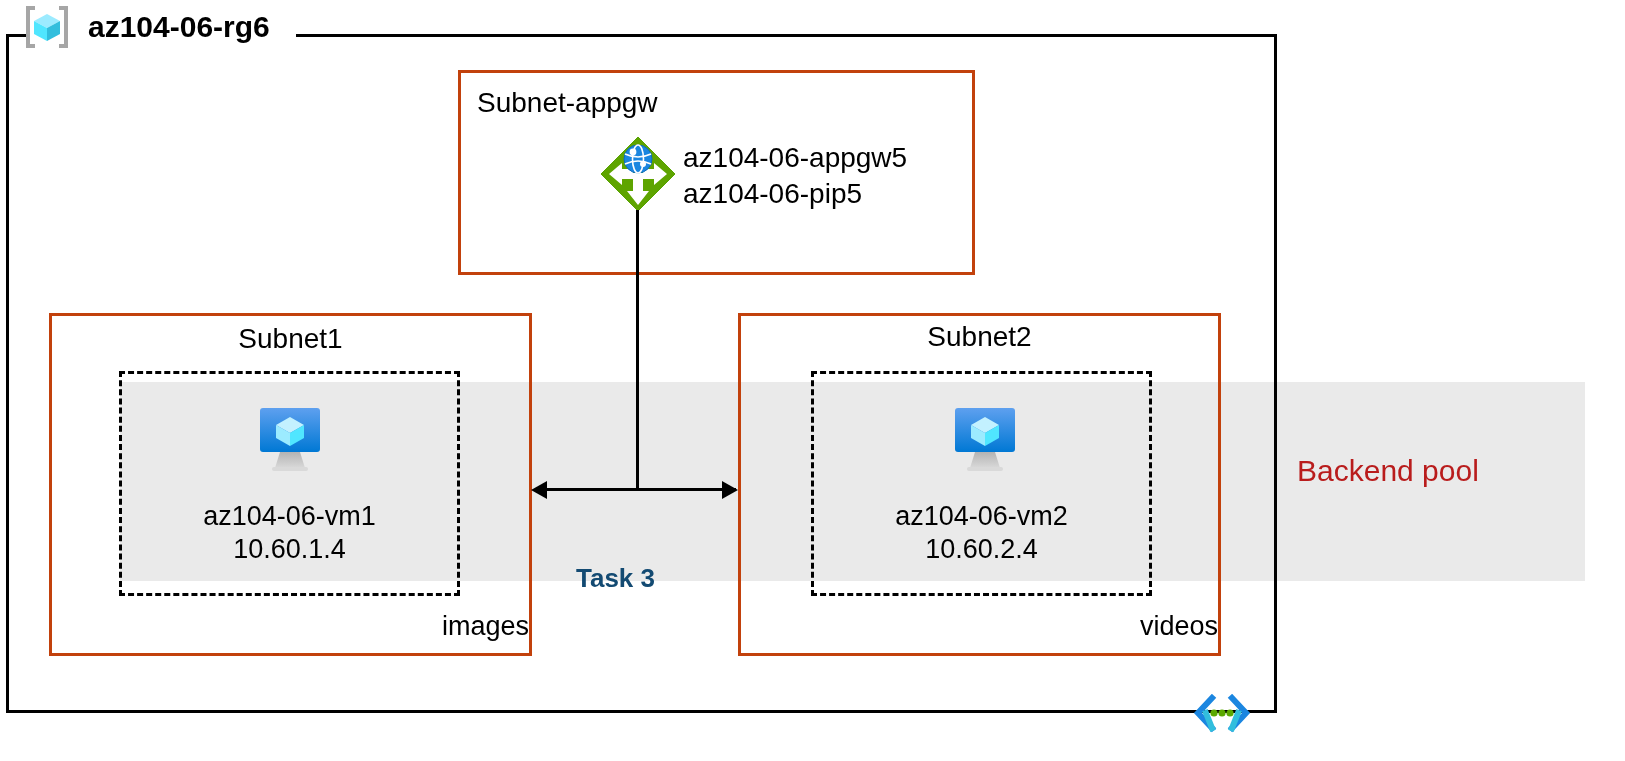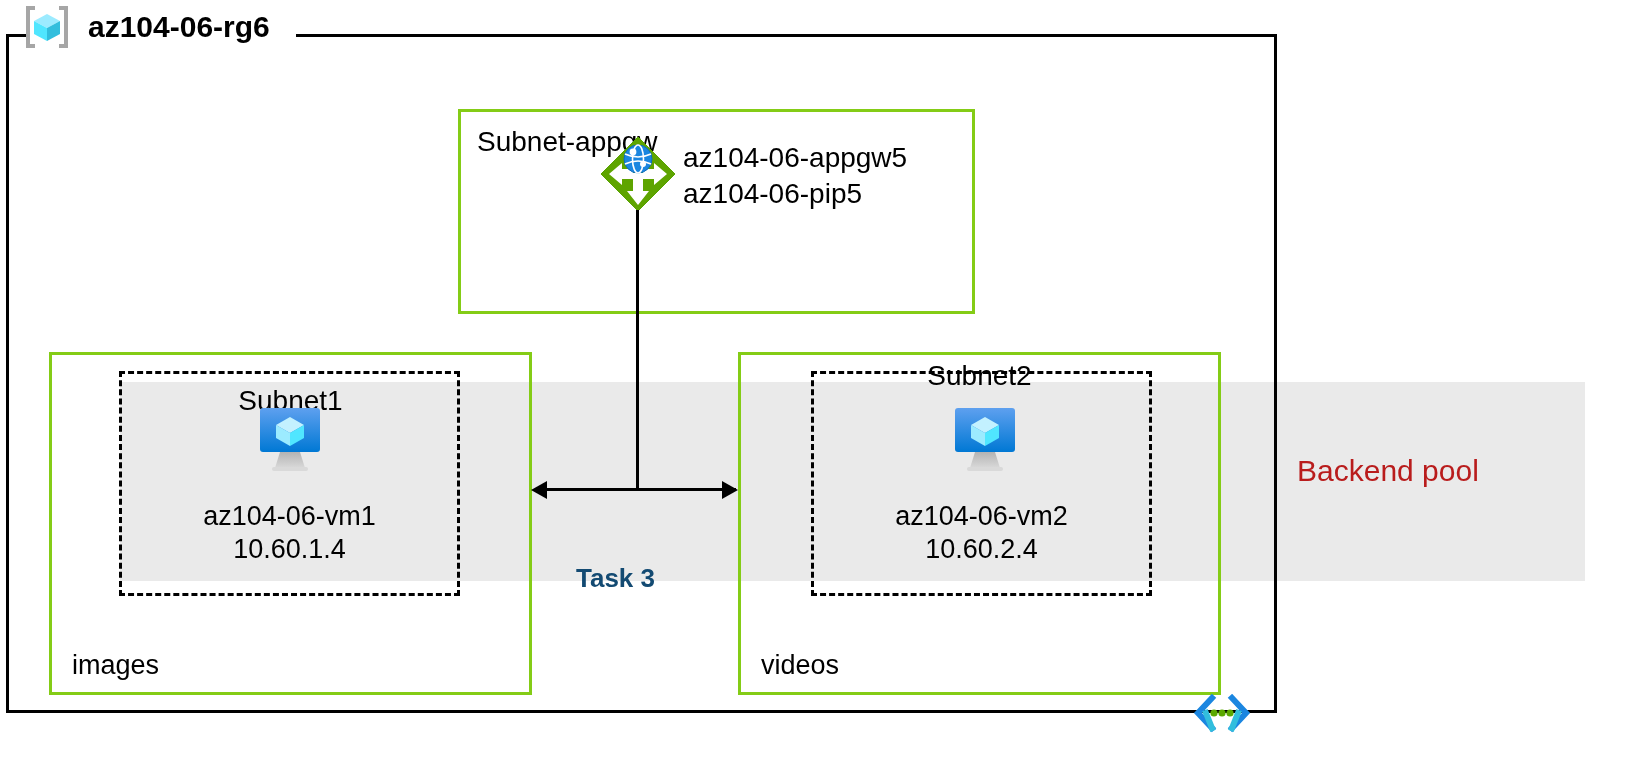--- a/index.html
+++ b/index.html
@@ -53,24 +53,23 @@
     position: absolute;
     left: 22px;
     top: 5px;
     width: 50px;
     height: 44px;
   }
 
   
   .box {
     position: absolute;
-    border: 3px solid #84cc16;
+    border: 3px solid #c2410c;
     box-sizing: border-box;
     background: transparent;
-    margin-top: 39px;
   }
   .box-title {
     position: absolute;
     width: 100%;
     text-align: center;
     font-size: 28px;
     line-height: 34px;
     color: #000000;
   }
   .dashed-box {
@@ -142,25 +141,24 @@
     position: absolute;
     text-align: center;
     font-size: 27px;
     line-height: 33px;
     color: #000000;
     white-space: nowrap;
   }
   .subnet-footer {
     position: absolute;
     width: 100%;
-    text-align: left;
+    text-align: right;
     font-size: 27px;
     line-height: 33px;
     color: #000000;
-    padding-left: 20px;
   }
 
   .gw-text {
     position: absolute;
     left: 683px;
     top: 140px;
     font-size: 28px;
     line-height: 36px;
     color: #000000;
     white-space: nowrap;
@@ -216,21 +214,21 @@
   </div>
 
   <div class="gw-text">
     <div>az104-06-appgw5</div>
     <div>az104-06-pip5</div>
   </div>
 
   <div class="line-v" style="left:636px; top:210px; height:280px;"></div>
 
   <div class="box" style="left:49px; top:313px; width:483px; height:343px;">
-    <div class="box-title" style="top:29px;">Subnet1</div>
+    <div class="box-title" style="top:6px;">Subnet1</div>
     <div class="subnet-footer" style="top:294px;">images</div>
   </div>
   <div class="dashed-box" style="left:119px; top:371px; width:341px; height:225px;"></div>
 
   <div class="icon-abs" style="left:250px; top:406px; width:80px; height:68px;">
     <svg width="80" height="68" viewBox="0 0 80 68">
       <defs>
         <linearGradient id="vmg1" x1="0" y1="0" x2="0" y2="1">
           <stop offset="0%" stop-color="#5ea0ef"></stop>
           <stop offset="100%" stop-color="#0078d4"></stop>

